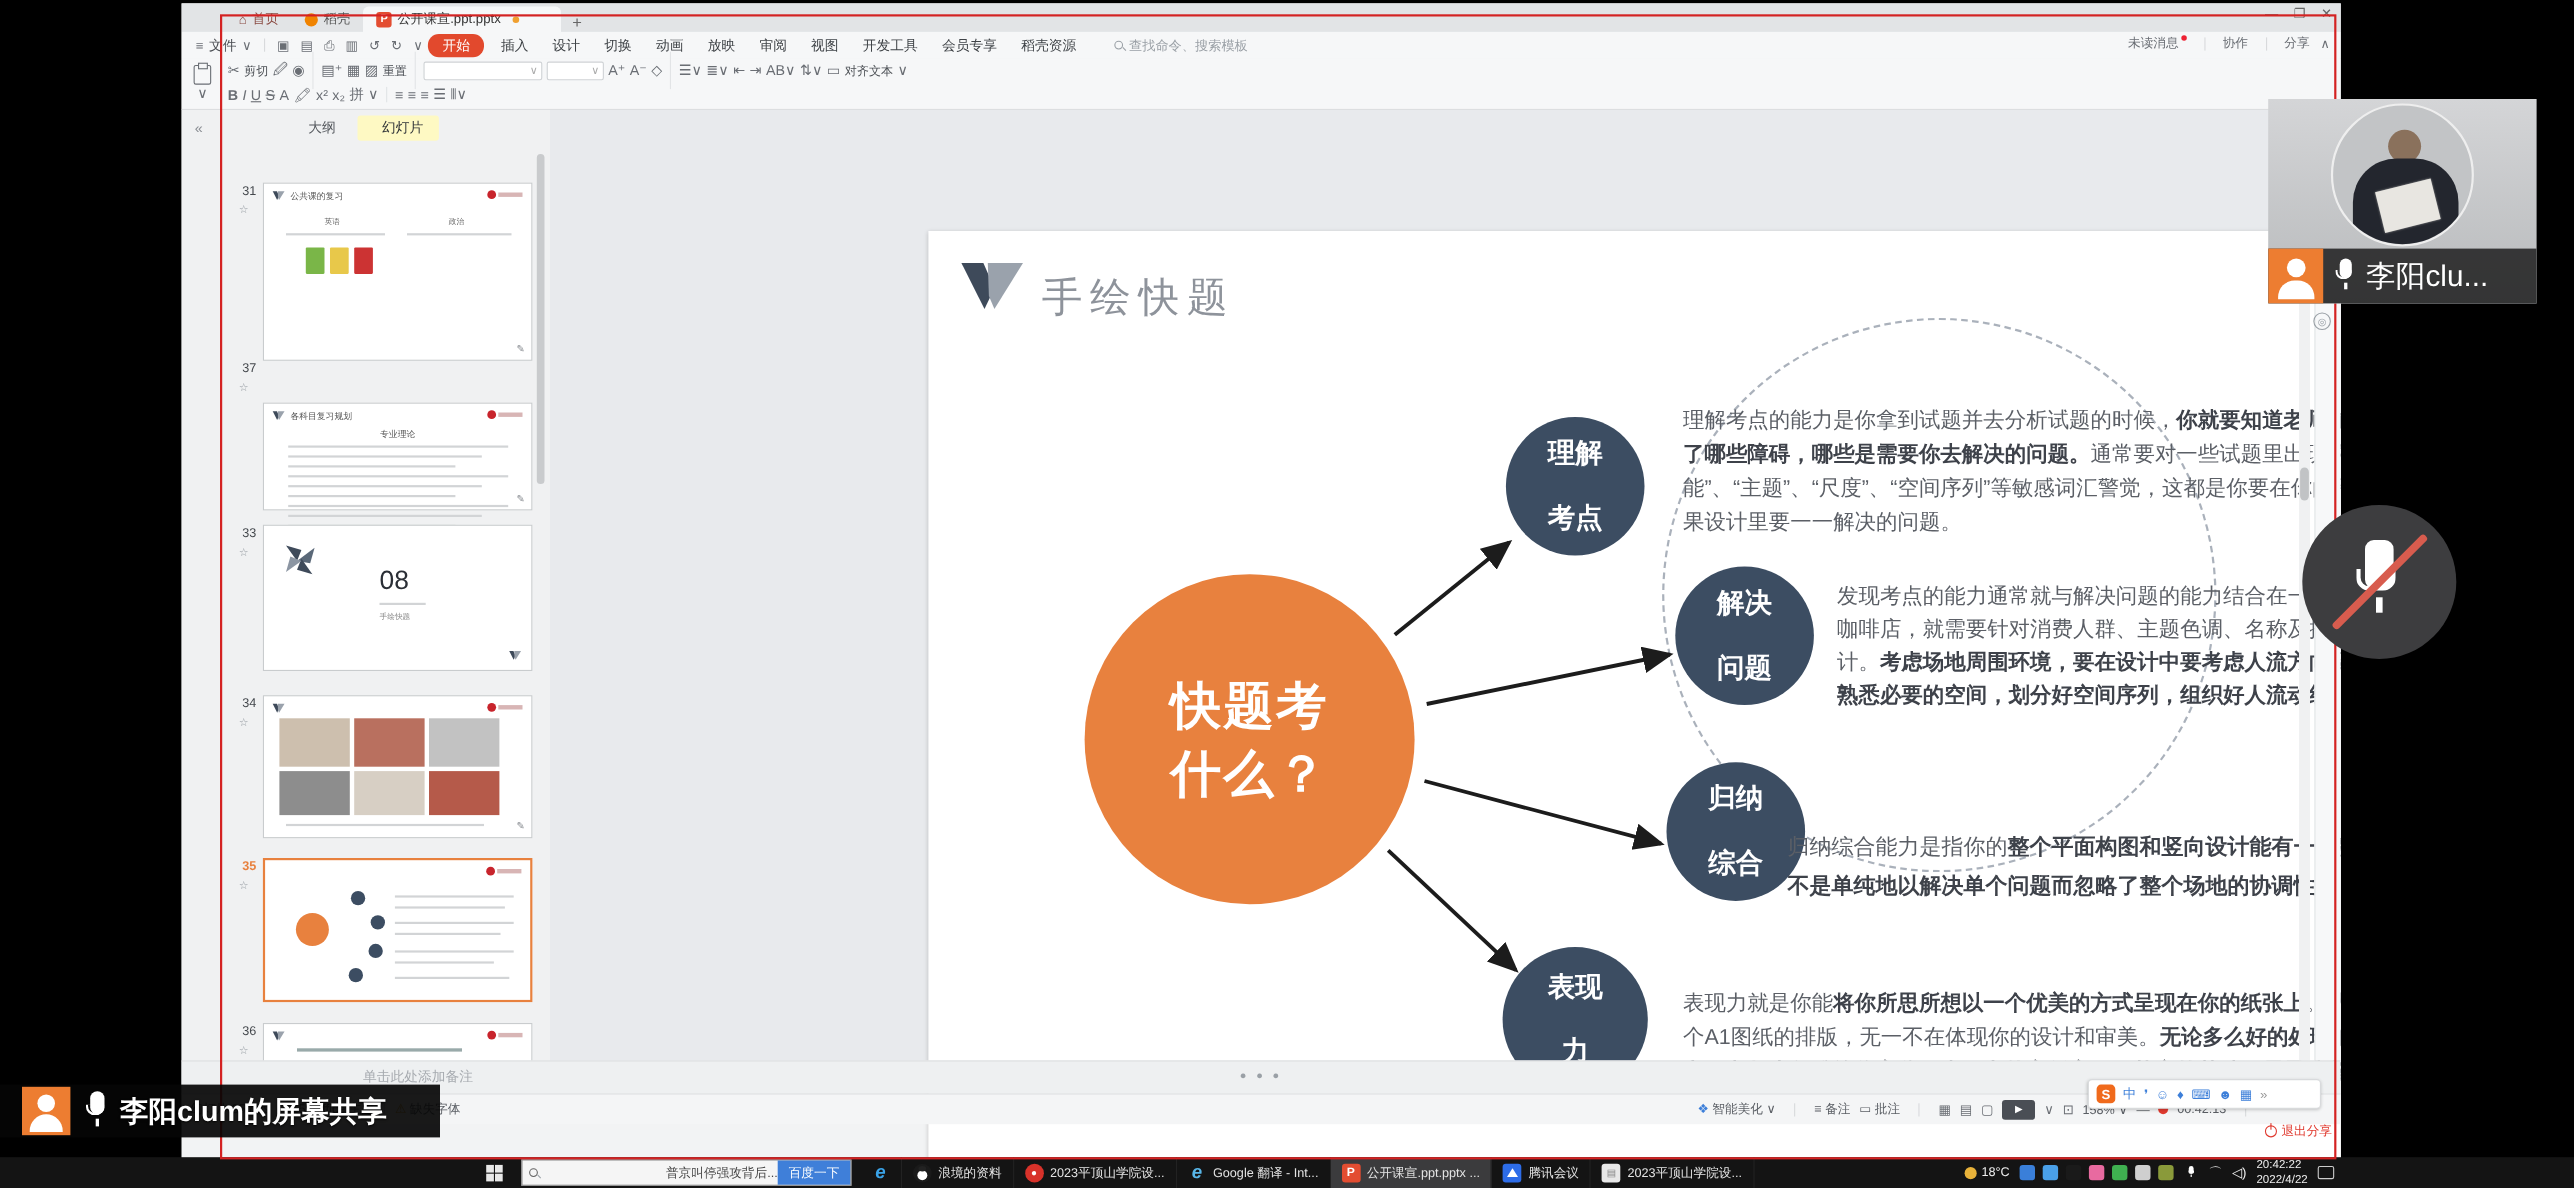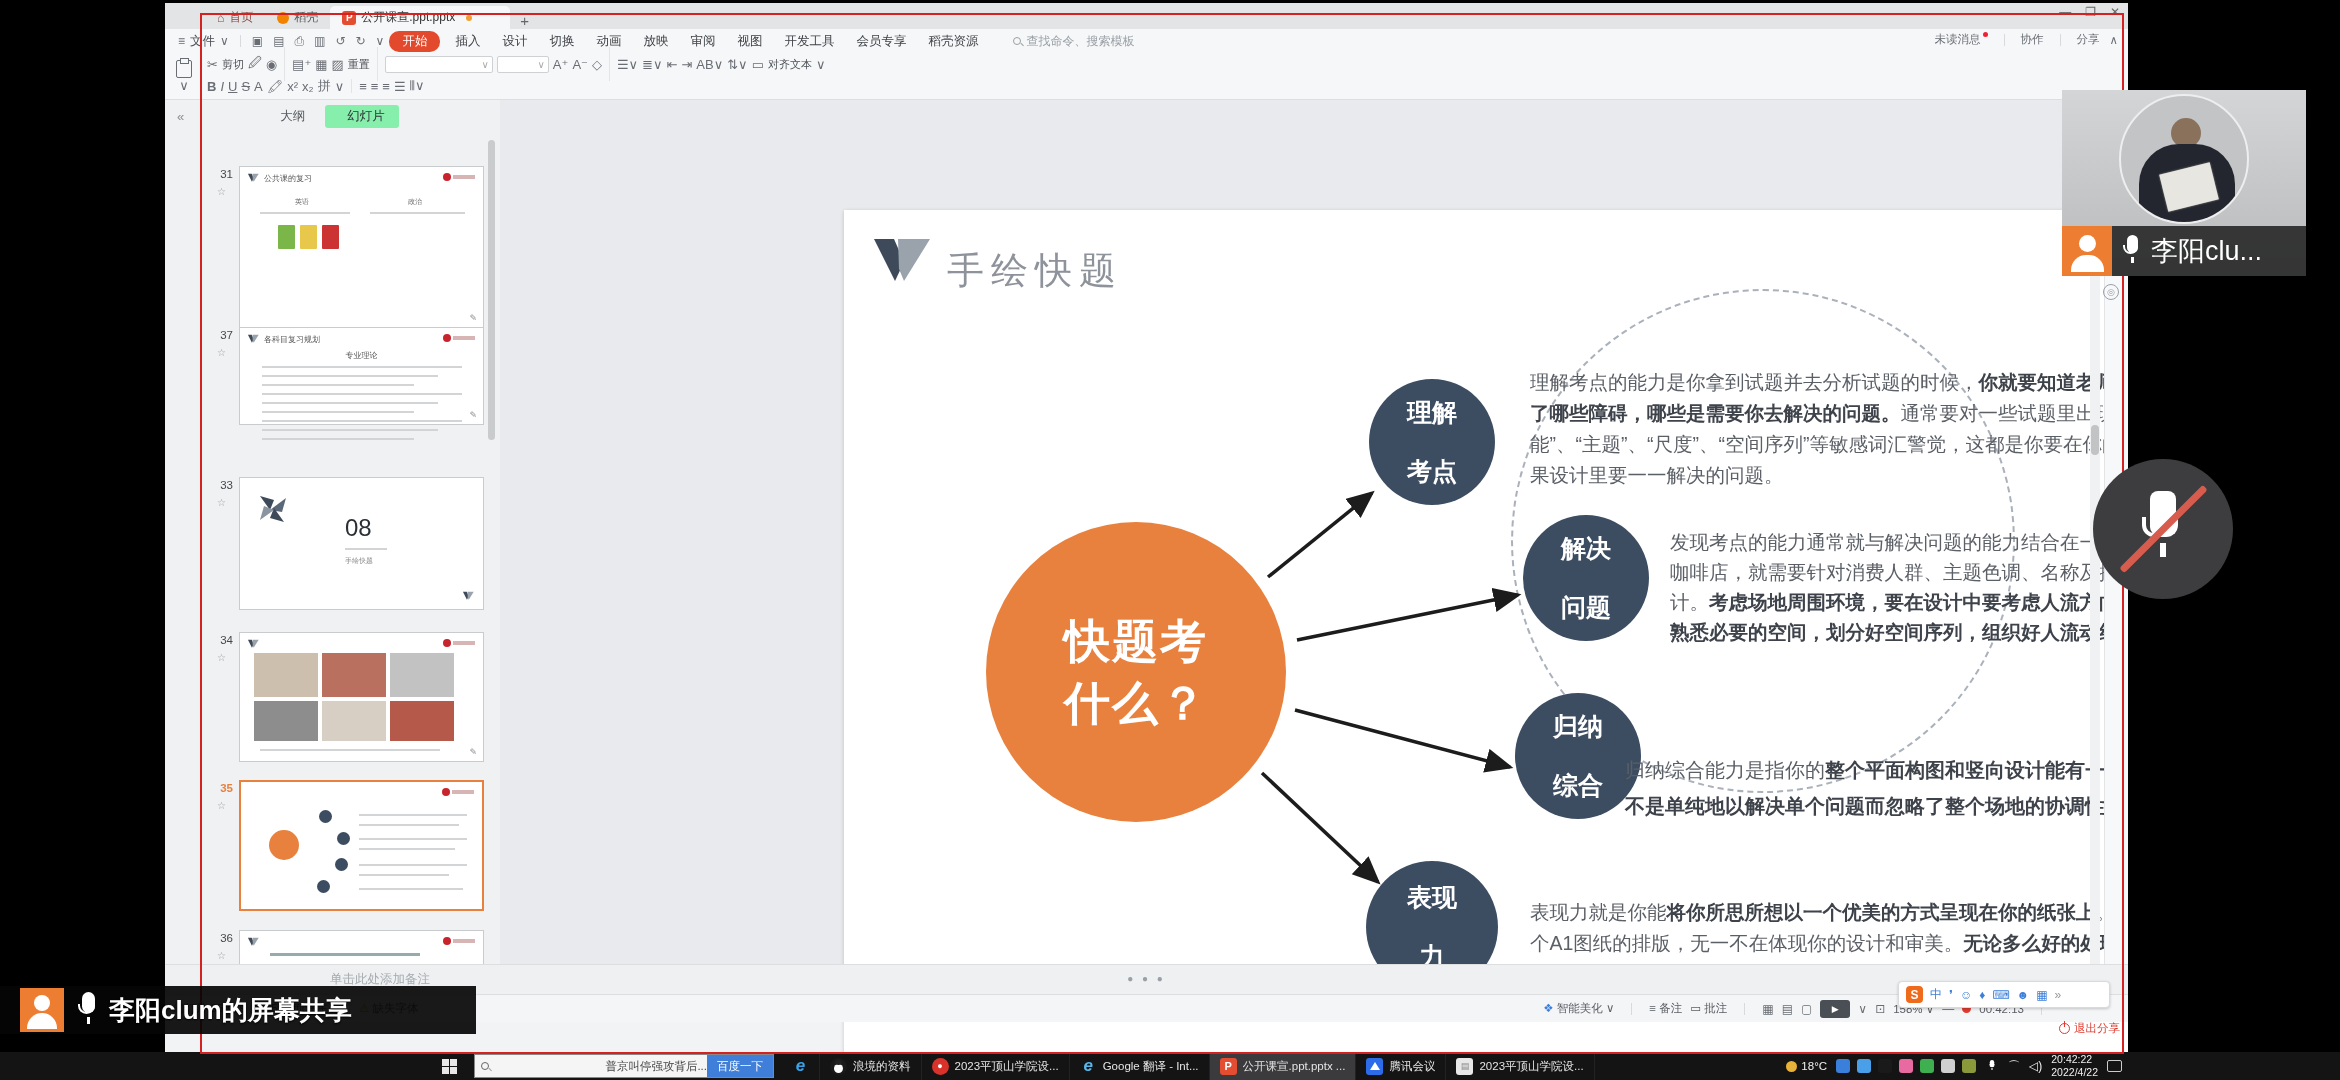--- a/index.html
+++ b/index.html
@@ -44,21 +44,21 @@
   #ribbon-right{position:absolute;right:10px;top:52px;display:grid;grid-template-columns:repeat(3,auto);grid-auto-flow:row;gap:2px 10px;}
   .rr-btn{display:flex;align-items:center;gap:4px;font-size:11px;color:#4d5156;height:19px;}
   .rr-ico{width:13px;height:13px;border:1.2px solid #6a6e74;border-radius:2px;display:inline-block;}
   .rr-ico.round{border-radius:50%;}
 
   
   #panel{position:absolute;left:0;top:97px;width:335px;height:888px;background:#f0f1f2;overflow:hidden;}
   #panel-tabs{height:32px;display:flex;align-items:center;justify-content:center;gap:6px;font-size:12.5px;color:#55595e;position:relative;}
   #panel-collapse{position:absolute;left:12px;color:#8a8e93;font-size:13px;}
   .ptab{padding:3px 14px;border-radius:3px;}
-  .ptab.active{background:#86efac;color:#2f3337;padding-left:22px;}
+  .ptab.active{background:#fef9c3;color:#2f3337;padding-left:22px;}
   #thumbs{position:absolute;left:0;top:32px;width:100%;bottom:0;}
   .thumb-row{position:absolute;left:0;width:100%;}
   .thumb-num{position:absolute;left:46px;top:2px;width:22px;text-align:right;font-size:11.5px;color:#44484d;}
   .thumb-num.sel{color:#e8813e;font-weight:bold;}
   .thumb-star{position:absolute;left:52px;top:20px;font-size:10px;color:#9aa0a6;}
   .thumb-card{position:absolute;left:74px;width:245px;background:#fff;border:1px solid #c9ccce;}
   .thumb-card.sel{border:2px solid #e8813e;}
   .t-vlogo{position:absolute;left:7px;top:6px;width:13px;height:10px;}
   .t-redlogo{position:absolute;right:8px;top:6px;display:flex;align-items:center;gap:2px;}
   .t-redlogo i{width:8px;height:8px;border-radius:50%;background:#c8242c;display:block;}
@@ -138,21 +138,21 @@
   #tb-right{margin-left:auto;display:flex;align-items:center;gap:9px;margin-right:218px;}
   #weather{color:#eee;display:flex;align-items:center;gap:4px;}
   .tray-ico{width:14px;height:14px;border-radius:3px;display:inline-block;}
   #clock{text-align:left;font-size:10.5px;line-height:1.25;color:#f0f0f0;}
   #notif{width:15px;height:12px;border:1.3px solid #ccc;border-radius:2px;position:relative;}
 
   
   #share-border{position:absolute;left:200px;top:13px;width:1924px;height:1041px;border:2px solid #d42222;z-index:40;pointer-events:none;}
 
   
-  #banner{position:absolute;left:0;top:986px;width:476px;height:48px;background:rgba(5,5,5,.92);display:flex;align-items:center;z-index:50;}
+  #banner{position:absolute;left:0;top:986px;width:400px;height:48px;background:rgba(5,5,5,.92);display:flex;align-items:center;z-index:50;}
   .person-badge{width:44px;height:44px;background:#ed7d31;margin-left:20px;position:relative;flex:0 0 auto;}
   .person-badge::before{content:"";position:absolute;left:14px;top:7px;width:16px;height:16px;border-radius:50%;background:#fff;}
   .person-badge::after{content:"";position:absolute;left:7px;top:25px;width:30px;height:16px;border-radius:15px 15px 0 0;background:#fff;}
   #banner .mic{margin-left:13px;}
   #banner .txt{color:#fff;font-size:26px;font-weight:bold;margin-left:8px;text-shadow:0 1px 2px #000;white-space:nowrap;}
 
   #webcam{position:absolute;left:2062px;top:90px;width:244px;height:186px;background:linear-gradient(#d4d5d7,#b8babc);z-index:50;overflow:hidden;}
   #avatar{position:absolute;left:57px;top:4px;width:130px;height:130px;border-radius:50%;background:#c2c4c6;border:2px solid #eee;overflow:hidden;}
   #avatar .head{position:absolute;left:50px;top:22px;width:30px;height:30px;border-radius:50%;background:#8a715c;}
   #avatar .body{position:absolute;left:18px;top:48px;width:96px;height:80px;border-radius:40px 40px 0 0;background:#23262e;}
@@ -358,21 +358,21 @@
               <span class="t-line" style="left:130px;top:45px;width:95px;"></span>
               <div class="t-book" style="left:38px;top:58px;background:#7ab648;"></div>
               <div class="t-book" style="left:60px;top:58px;background:#e8c84a;"></div>
               <div class="t-book" style="left:82px;top:58px;background:#cc3333;"></div>
               <span class="t-pencil">✎</span>
             </div>
           </div>
           <div class="thumb-row" style="top: 195px;">
             <div class="thumb-num">37</div>
             <div class="thumb-star">☆</div>
-            <div class="thumb-card" style="height: 98px;">
+            <div class="thumb-card" style="height: 98px; margin-top: 39px;">
               <svg class="t-vlogo" viewBox="0 0 62 52">
                 <polygon points="2,4 22,4 32,27 23,46" fill="#3e4a5a"></polygon>
                 <polygon points="26,4 58,4 32,46 27,34" fill="#9aa2ac"></polygon>
               </svg>
               <span class="t-redlogo">
                 <i></i>
                 <b></b>
               </span>
               <span class="t-title">各科目复习规划</span>
               <span class="t-center" style="top:22px;">专业理论</span>

